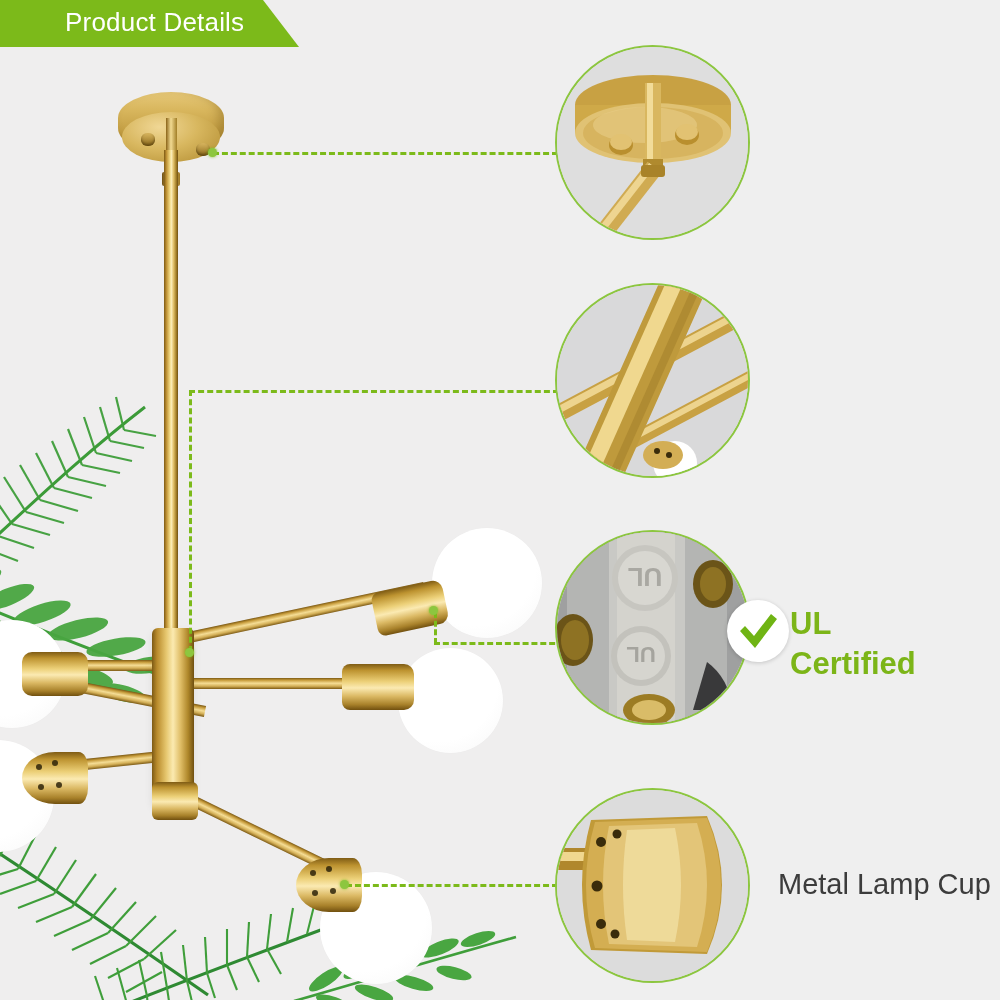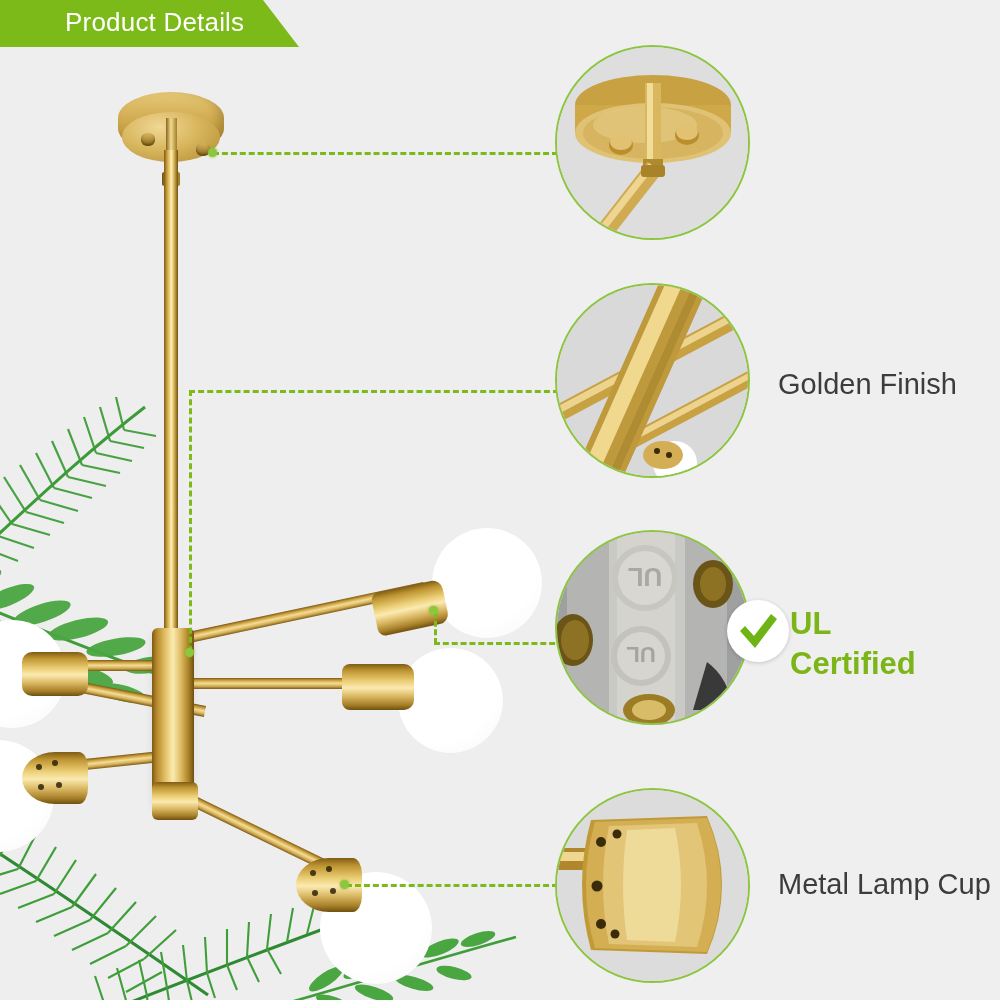--- a/index.html
+++ b/index.html
@@ -426,21 +426,20 @@
         <rect x="62" y="-50" width="46" height="290" rx="14" fill="#bf9a3c"></rect>
         <rect x="68" y="-50" width="16" height="290" fill="#f0d88f"></rect>
         <rect x="94" y="-50" width="8" height="290" fill="#9f7c28" opacity=".5"></rect>
       </g>
       <circle cx="118" cy="178" r="22" fill="#fff"></circle>
       <ellipse cx="106" cy="170" rx="20" ry="14" fill="#d3ae55"></ellipse>
       <circle cx="100" cy="166" r="3" fill="#3a2c0b"></circle>
       <circle cx="112" cy="170" r="3" fill="#3a2c0b"></circle>
     </svg>
   </div>
-  <div class="callout-label" style="left:778px; top:365px; width:215px;">Golden Finish</div>
 
   <div class="callout-circle" style="left:555px; top:530px; width:191px; height:191px;">
     <svg width="191" height="191" viewBox="0 0 191 191">
       <rect width="191" height="191" fill="#9fa0a0"></rect>
       <rect x="10" y="0" width="160" height="191" fill="#b4b5b3"></rect>
       <rect x="52" y="-4" width="76" height="200" rx="6" fill="#c9c9c5"></rect>
       <rect x="60" y="0" width="58" height="190" rx="4" fill="#d4d3cd"></rect>
       <circle cx="88" cy="46" r="33" fill="#c7c6c0"></circle>
       <circle cx="88" cy="46" r="27" fill="#d8d7d1"></circle>
       <text x="88" y="56" font-family="'Liberation Sans',sans-serif" font-size="26" font-weight="bold" fill="#a9a8a2" text-anchor="middle" transform="rotate(180 88 46)">UL</text>

